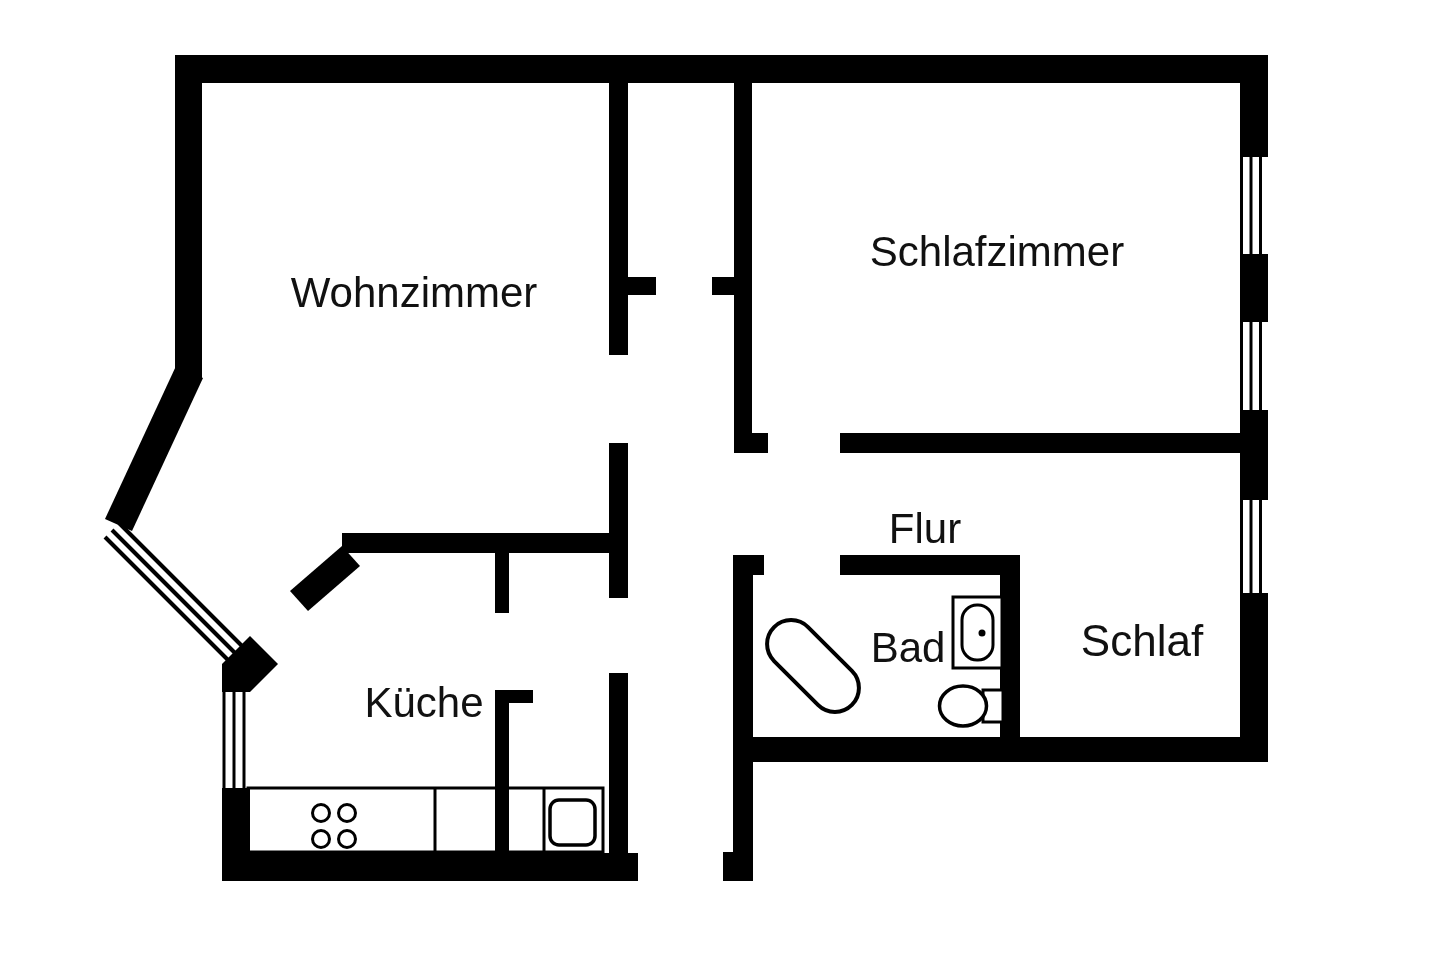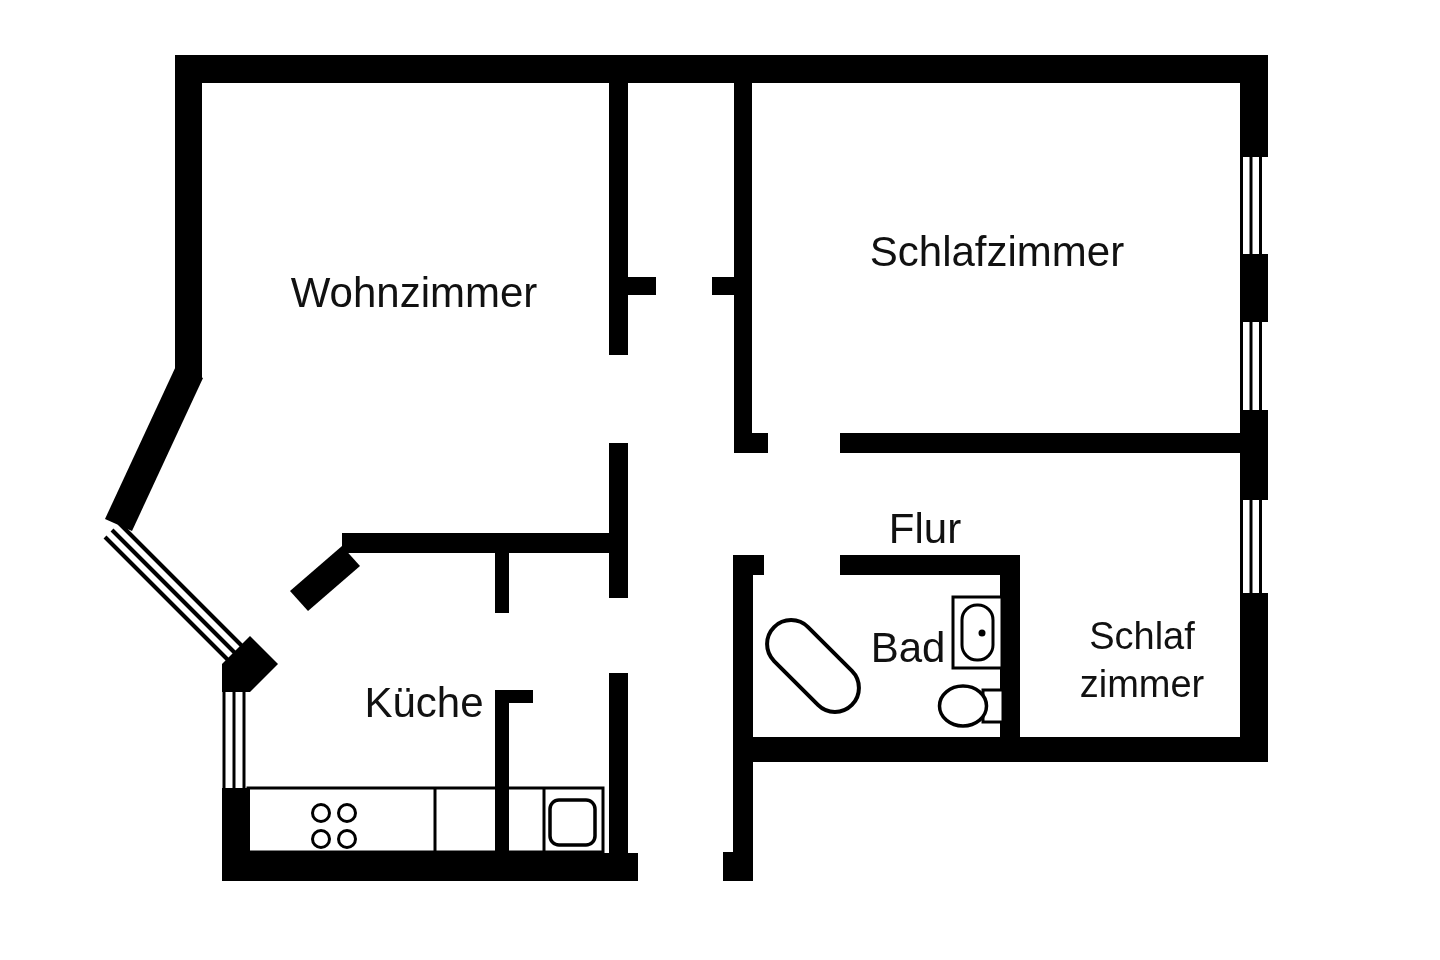--- a/index.html
+++ b/index.html
@@ -5,21 +5,21 @@
   html,body{margin:0;padding:0;background:#ffffff;}
   #plan{position:relative;width:1440px;height:960px;background:#ffffff;overflow:hidden;
         font-family:"Liberation Sans", sans-serif;}
   #plan svg{position:absolute;left:0;top:0;}
   .wall{fill:#000000;stroke:none;}
   .win{stroke:#000000;stroke-width:3;}
   .winw{stroke:#000000;stroke-width:4;}
   .fix{fill:#ffffff;stroke:#000000;}
   .label{position:absolute;transform:translate(-50%,-50%);font-size:42px;color:#111111;
          white-space:nowrap;line-height:1.0;text-align:center;}
-  .label2{position:absolute;transform:translate(-50%,0);font-size:38px;color:#111111;
+  .label2{position:absolute;transform:translate(-50%,0);font-size:44px;color:#111111;
           white-space:nowrap;line-height:1.26;text-align:center;}
 </style>
 </head>
 <body>
 
 <div id="plan">
   <svg width="1440" height="960" viewBox="0 0 1440 960">
 
     <g>
       <rect class="fix" x="248" y="788" width="355" height="64" stroke-width="3"></rect>
@@ -108,15 +108,14 @@
     </g>
   </svg>
 
   <div class="label" style="left:997px;top:252px">Schlafzimmer</div>
   <div class="label" style="left:414px;top:293px">Wohnzimmer</div>
   <div class="label" style="left:925px;top:529px">Flur</div>
   <div class="label" style="left:908px;top:648px">Bad</div>
   <div class="label" style="left:424px;top:703px">Küche</div>
   <div class="label2" style="left:1142px;top:613px">
     <div>Schlaf</div>
-    <div>zimmer</div>
   </div>
 </div>
 
 </body></html>

